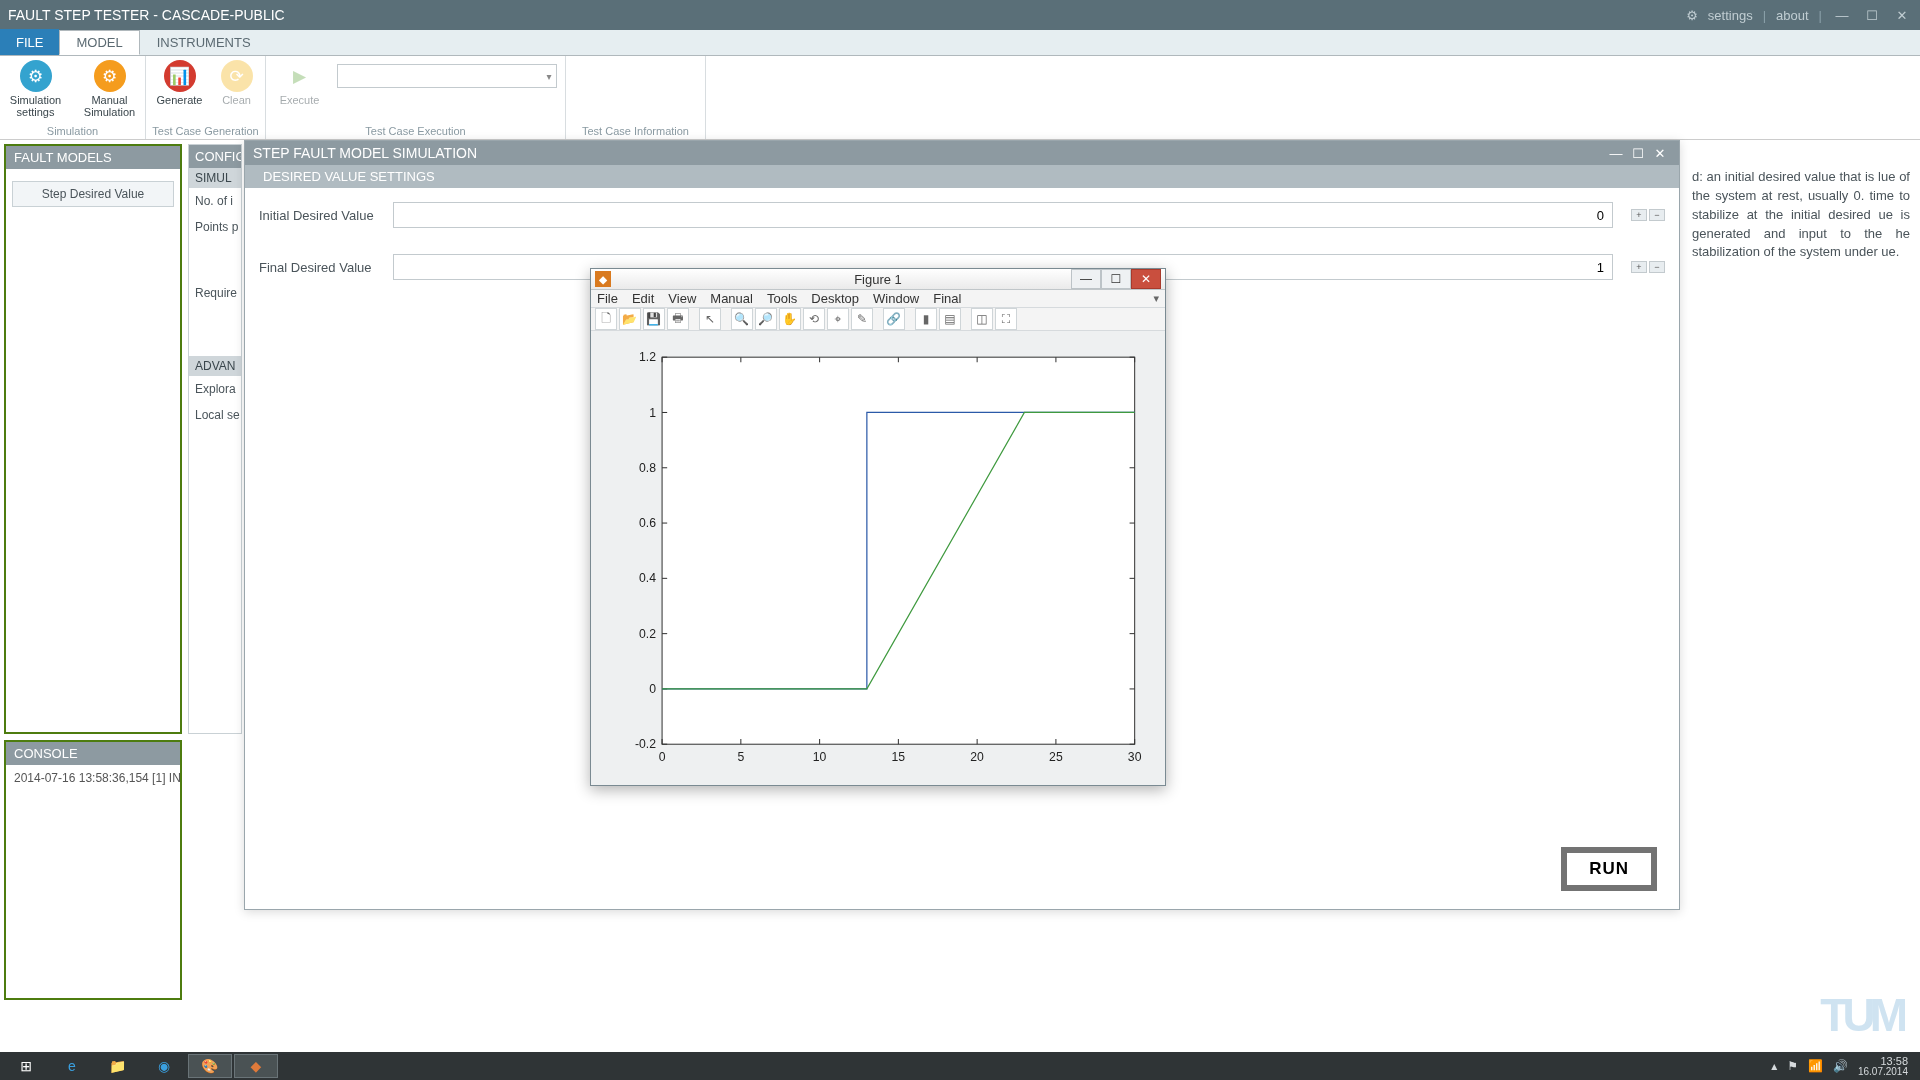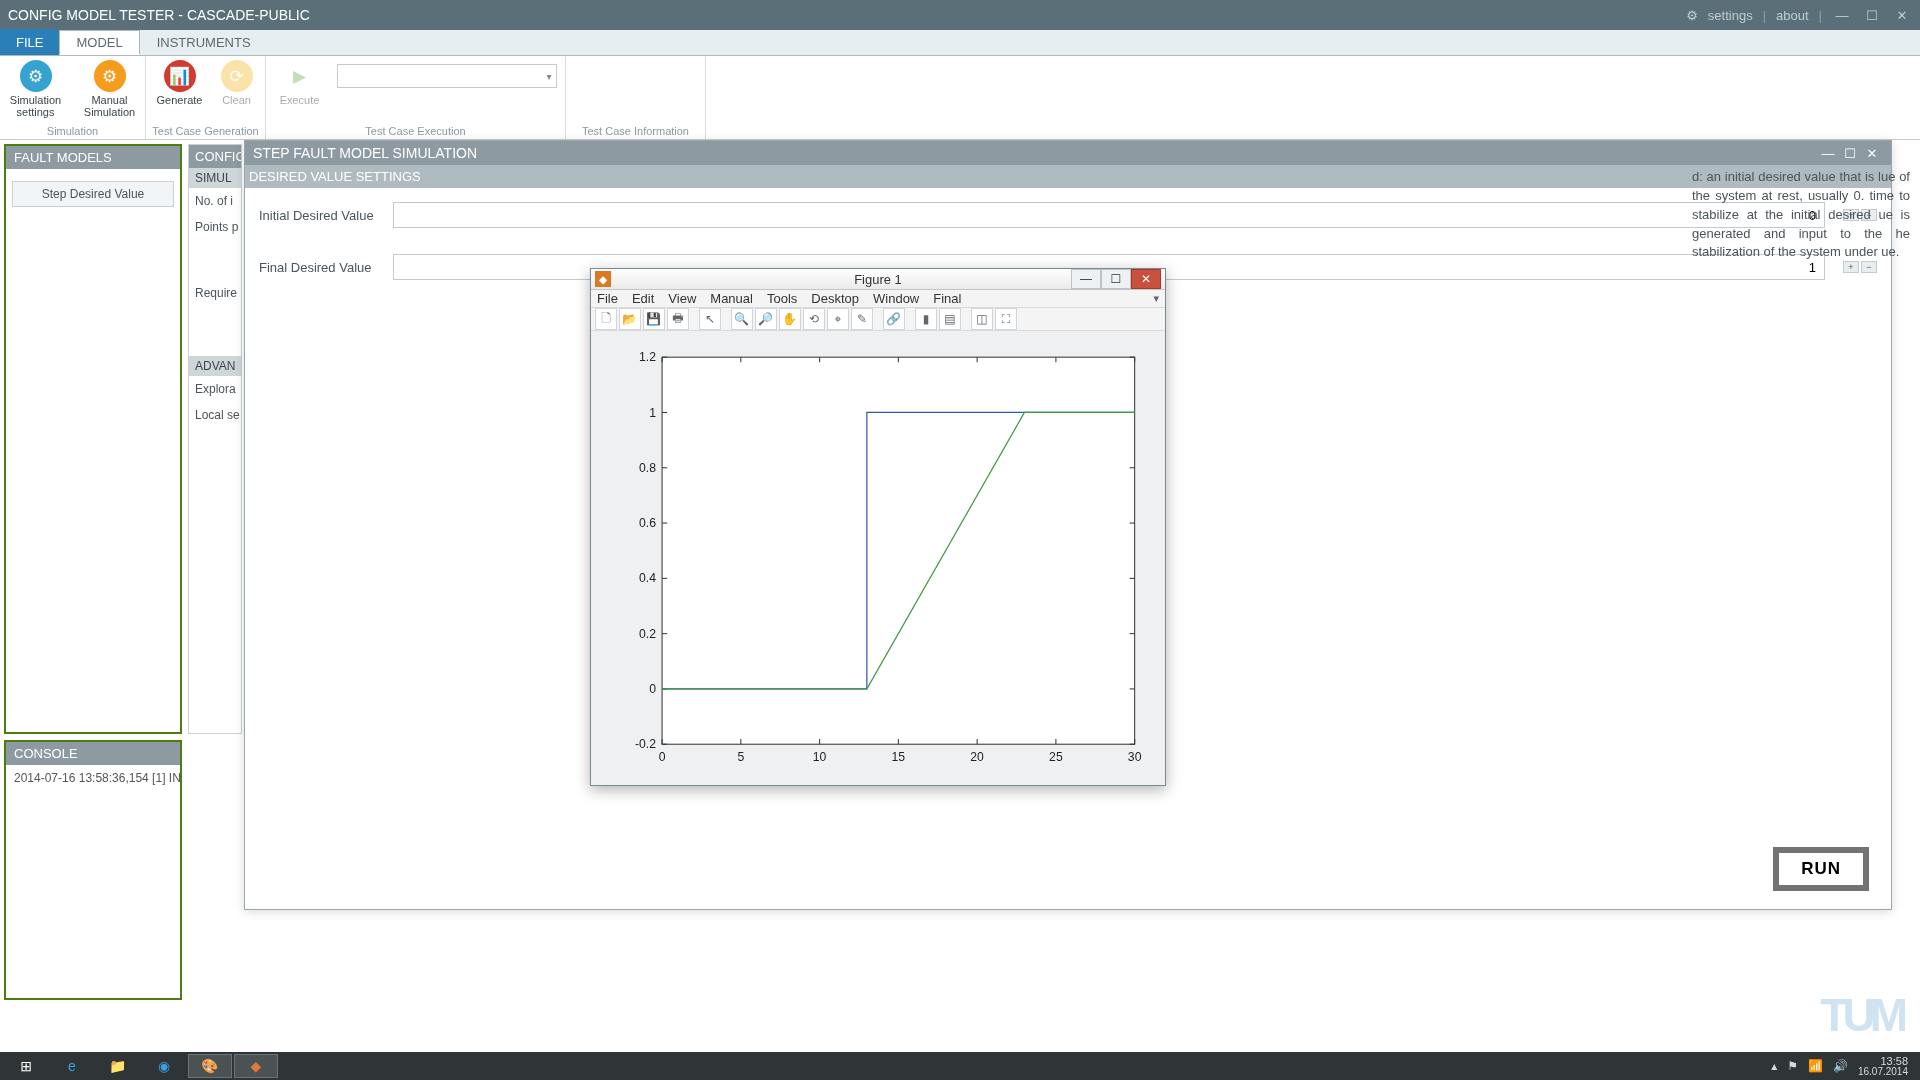--- a/index.html
+++ b/index.html
@@ -47,25 +47,25 @@
 .console-panel { height: 260px; }
 .console-body { padding: 6px 8px; font-size: 12px; color: #555; white-space: nowrap; overflow: hidden; }
 
 
 .config-col { border: 1px solid #c9d1d5; width: 54px; background:#fff;}
 .config-header { background: #8d9aa1; color: #fff; font-size: 13px; padding: 4px 6px; overflow:hidden;}
 .config-sub { background:#cfd6da; font-size:12px; padding:3px 6px; color:#3a464c;}
 .config-row { font-size:12px; padding:6px 6px; color:#4a545a; overflow:hidden; white-space:nowrap;}
 
 
-.sim-window { position: absolute; left: 244px; top: 140px; width: 1648px; height: 770px; background: #fff; border: 1px solid #9aa6ac; box-shadow: 0 2px 10px rgba(0,0,0,0.15); display:flex; flex-direction:column;}
+.sim-window { position: absolute; left: 244px; top: 140px; width: 1436px; height: 770px; background: #fff; border: 1px solid #9aa6ac; box-shadow: 0 2px 10px rgba(0,0,0,0.15); display:flex; flex-direction:column;}
 .sim-titlebar { height: 24px; background: #8d9aa1; color: #fff; display: flex; align-items: center; padding: 0 8px; font-size: 14px; }
 .sim-titlebar .spacer{flex:1;}
 .sim-winbtn { width:22px; text-align:center; cursor:pointer; font-size:13px;}
-.sim-section-header { background: #b0bbc1; color: #fff; font-size: 13px; padding: 4px 4px; }
+.sim-section-header { background: #b0bbc1; color: #fff; font-size: 13px; padding: 4px 18px; }
 .sim-body { flex:1; padding: 14px 14px 14px 14px; position:relative;}
 .field-row { display: flex; align-items: center; margin-bottom: 26px; gap: 14px;}
 .field-label { width: 120px; font-size: 13px; color: #4a545a; }
 .field-input { flex:1; height: 26px; border: 1px solid #c3cace; padding: 0 8px; text-align: right; font-size: 13px; background:#fff;}
 .spinner { display:flex; flex-direction:row; gap:2px; margin-left:4px;}
 .spinner-btn { width:16px; height:12px; background:#e8edf0; border:1px solid #c3cace; font-size:9px; display:flex; align-items:center; justify-content:center; cursor:pointer; color:#555;}
 .run-btn { position:absolute; right: 22px; bottom: 18px; padding: 6px 22px; border:6px solid #737373; background:#fff; font-size:17px; font-weight:600; letter-spacing:1px; cursor:pointer;}
 
 
 .right-info { position:absolute; right: 4px; top: 164px; width: 230px; font-size: 13px; color:#4a545a; line-height:1.45; text-align:justify; padding: 4px 6px;}
@@ -99,21 +99,21 @@
 .tray-icon{font-size:12px; cursor:pointer;}
 .tray-time { display:flex; flex-direction:column; align-items:flex-end; line-height:1;}
 
 
 .tum-logo { position:absolute; right:18px; bottom:38px; font-size:46px; font-weight:900; color:#cfe3f1; letter-spacing:-6px; font-family:Arial,sans-serif;}
 </style>
 </head>
 <body>
 
 <div class="titlebar">
-  <span>CONFIG MODEL TESTER - CASCADE-PUBLIC</span>
+  <span>FAULT STEP TESTER - CASCADE-PUBLIC</span>
   <div class="titlebar-spacer"></div>
   <div class="titlebar-right">
     <span>⚙</span>
     <span>settings</span>
     <span style="color:#8aa0a9">|</span>
     <span>about</span>
     <span style="color:#8aa0a9">|</span>
     <span class="titlebar-btn">—</span>
     <span class="titlebar-btn">☐</span>
     <span class="titlebar-btn">✕</span>

